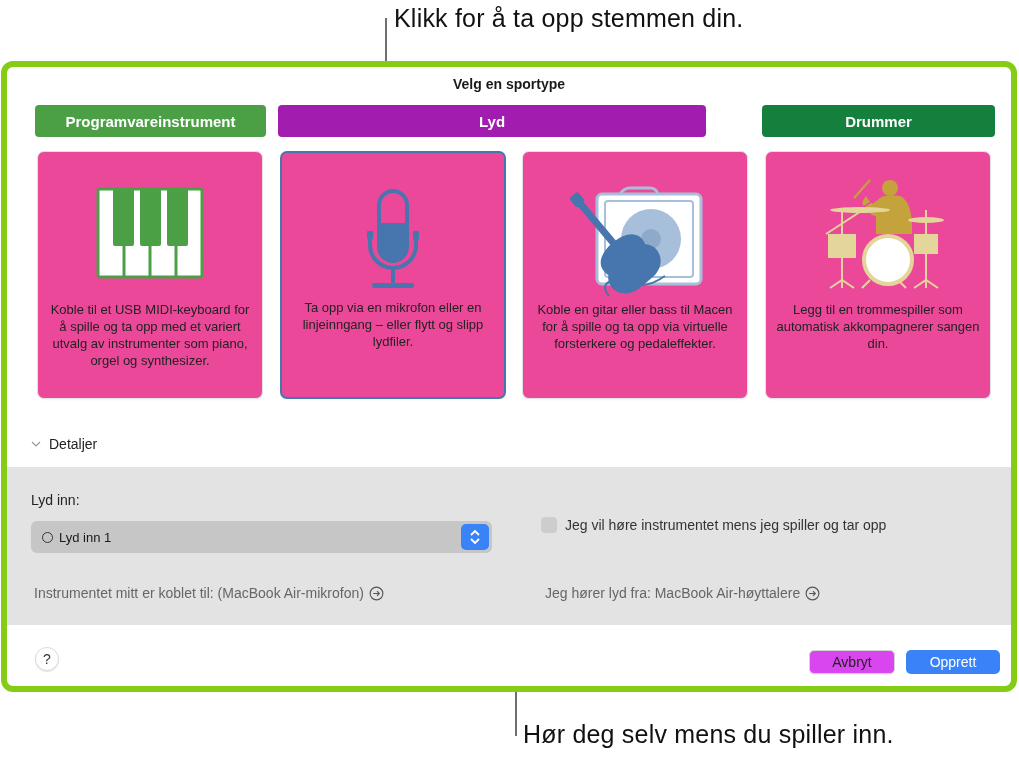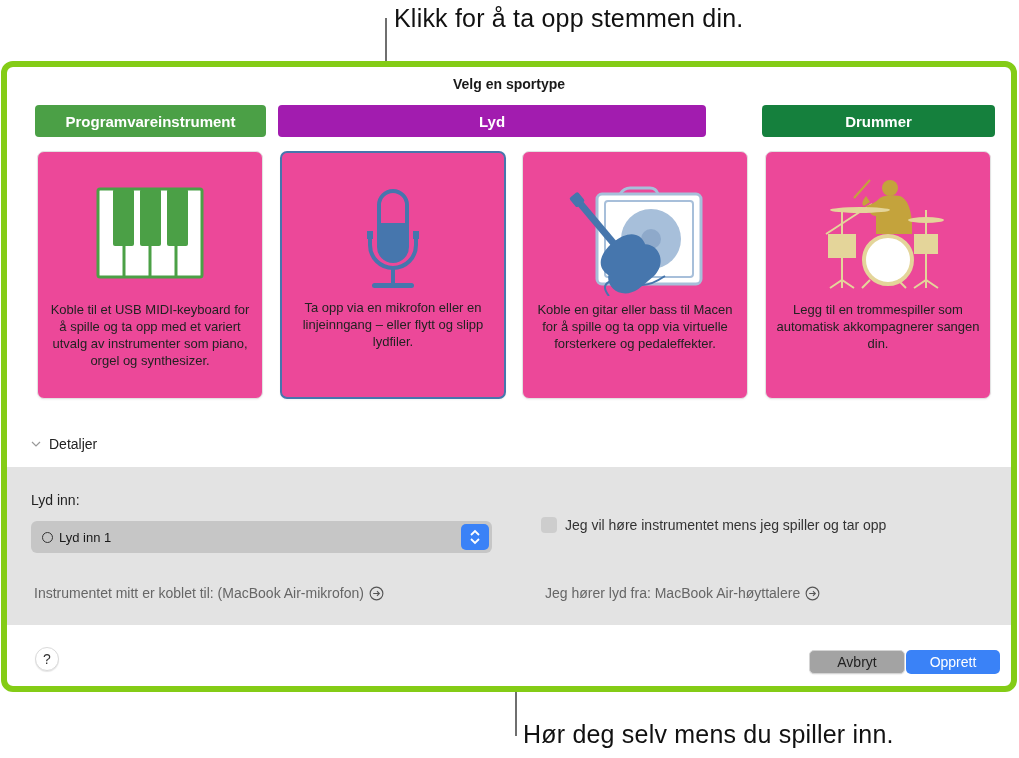--- a/index.html
+++ b/index.html
@@ -55,21 +55,21 @@
 
   .help-btn {
     position: absolute; left: 28px; top: 580px; width: 24px; height: 24px; border-radius: 50%;
     background: #fff; border: 1px solid #dadada; box-shadow: 0 1px 1px rgba(0,0,0,0.1);
     display: flex; align-items: center; justify-content: center; font-size: 14px; color: #333;
   }
   .btn {
     position: absolute; top: 583px; height: 24px; border-radius: 5px; font-size: 14px;
     display: flex; align-items: center; justify-content: center;
   }
-  .btn-cancel { left: 802px; width: 96px; background: #a3a3a3; border: 1px solid #d4d4d4; color: #222; box-shadow: 0 1px 1px rgba(0,0,0,0.06); }
+  .btn-cancel { left: 802px; width: 86px; background: #d946ef; border: 1px solid #d4d4d4; color: #222; box-shadow: 0 1px 1px rgba(0,0,0,0.06); }
   .btn-create { left: 899px; width: 94px; background: #3a82f7; color: #fff; }
 </style>
 </head>
 <body>
 
 <div class="callout-line" style="left:385px; top:18px; width:2px; height:130px;"></div>
 <div class="callout-line" style="left:515px; top:520px; width:20px; height:2px;"></div>
 <div class="callout-line" style="left:515px; top:520px; width:2px; height:216px;"></div>
 
 <div class="callout-text callout-top">Klikk for å ta opp stemmen din.</div>

